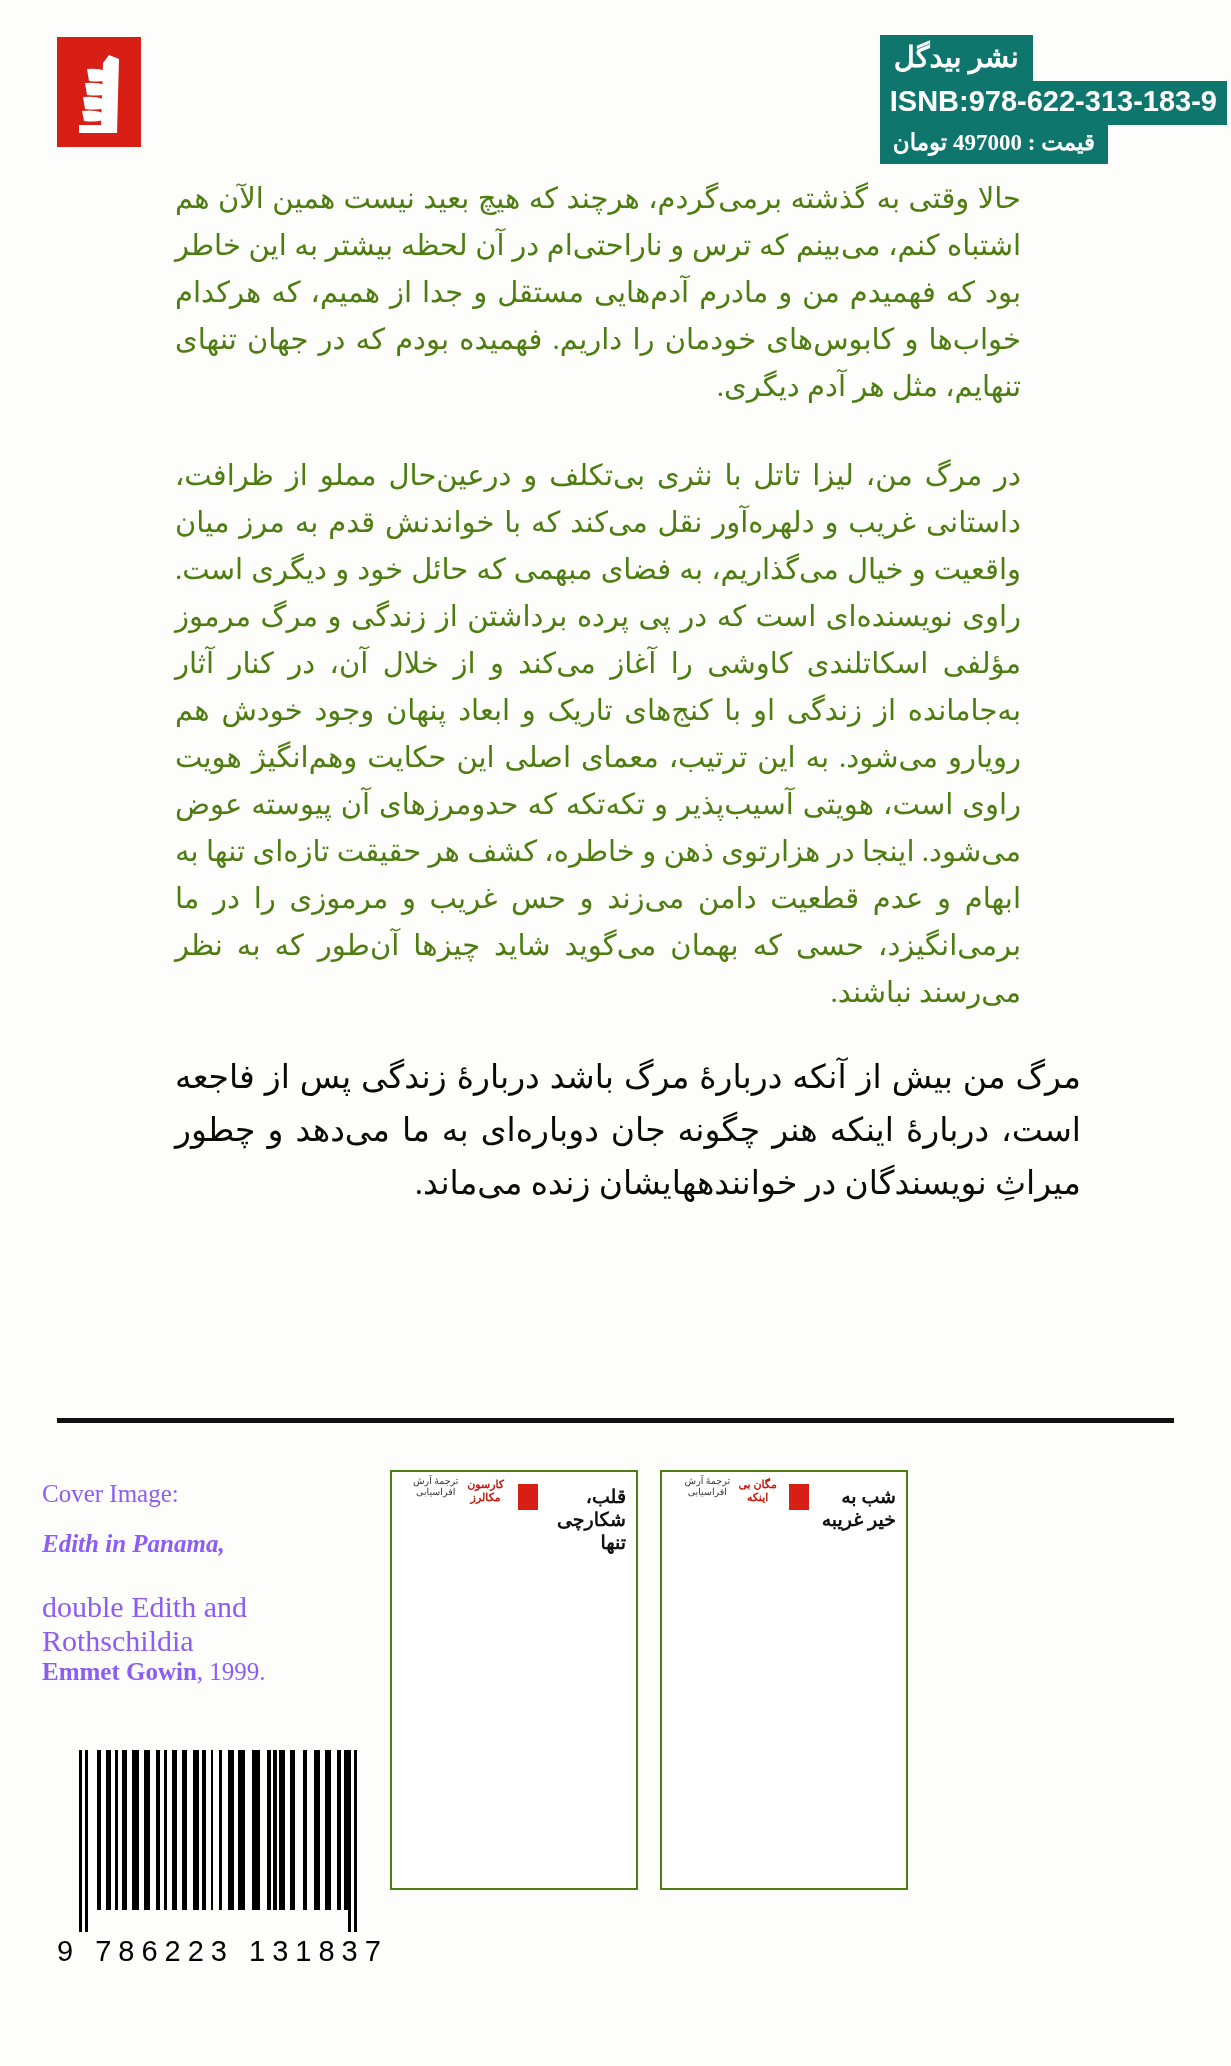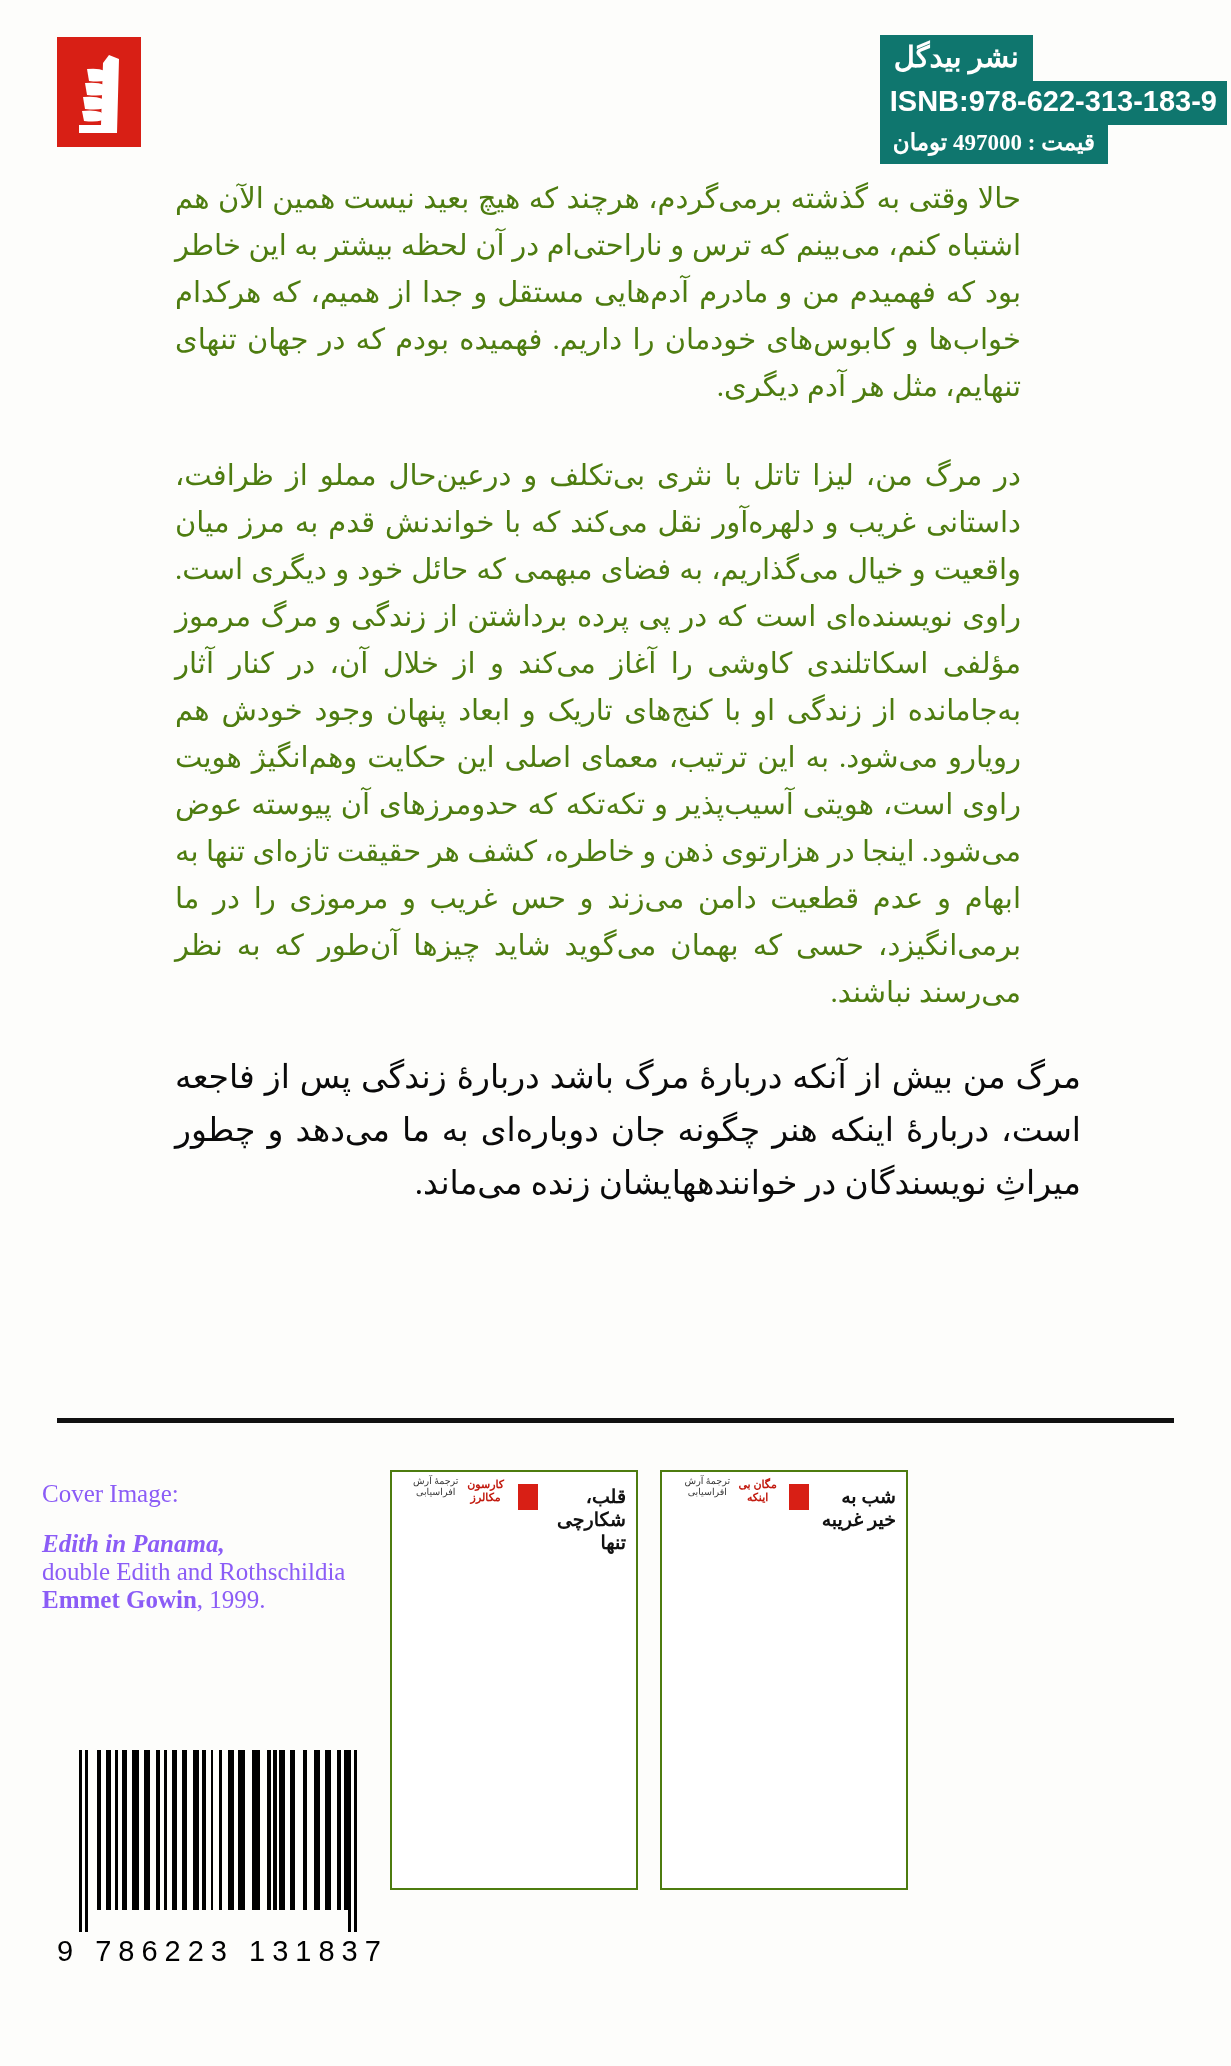--- a/index.html
+++ b/index.html
@@ -131,21 +131,21 @@
     left: 42px;
     top: 30px;
     direction: ltr;
     text-align: left;
     width: 330px;
     color: #8b5cf6;
     font-family: "Liberation Serif", "DejaVu Serif", serif;
   }
   .credit-head { font-size: 25px; margin-bottom: 22px; }
   .credit-title { font-size: 25px; font-style: italic; font-weight: bold; }
-  .credit-sub { font-size: 25px; }
+  .credit-sub { font-size: 30px; margin-top: 32px; }
   .credit-author { font-size: 25px; }
   .credit-author b { font-weight: bold; }
 
   
   .barcode-wrap {
     position: absolute;
     left: 57px;
     top: 300px;
     width: 300px;
   }

